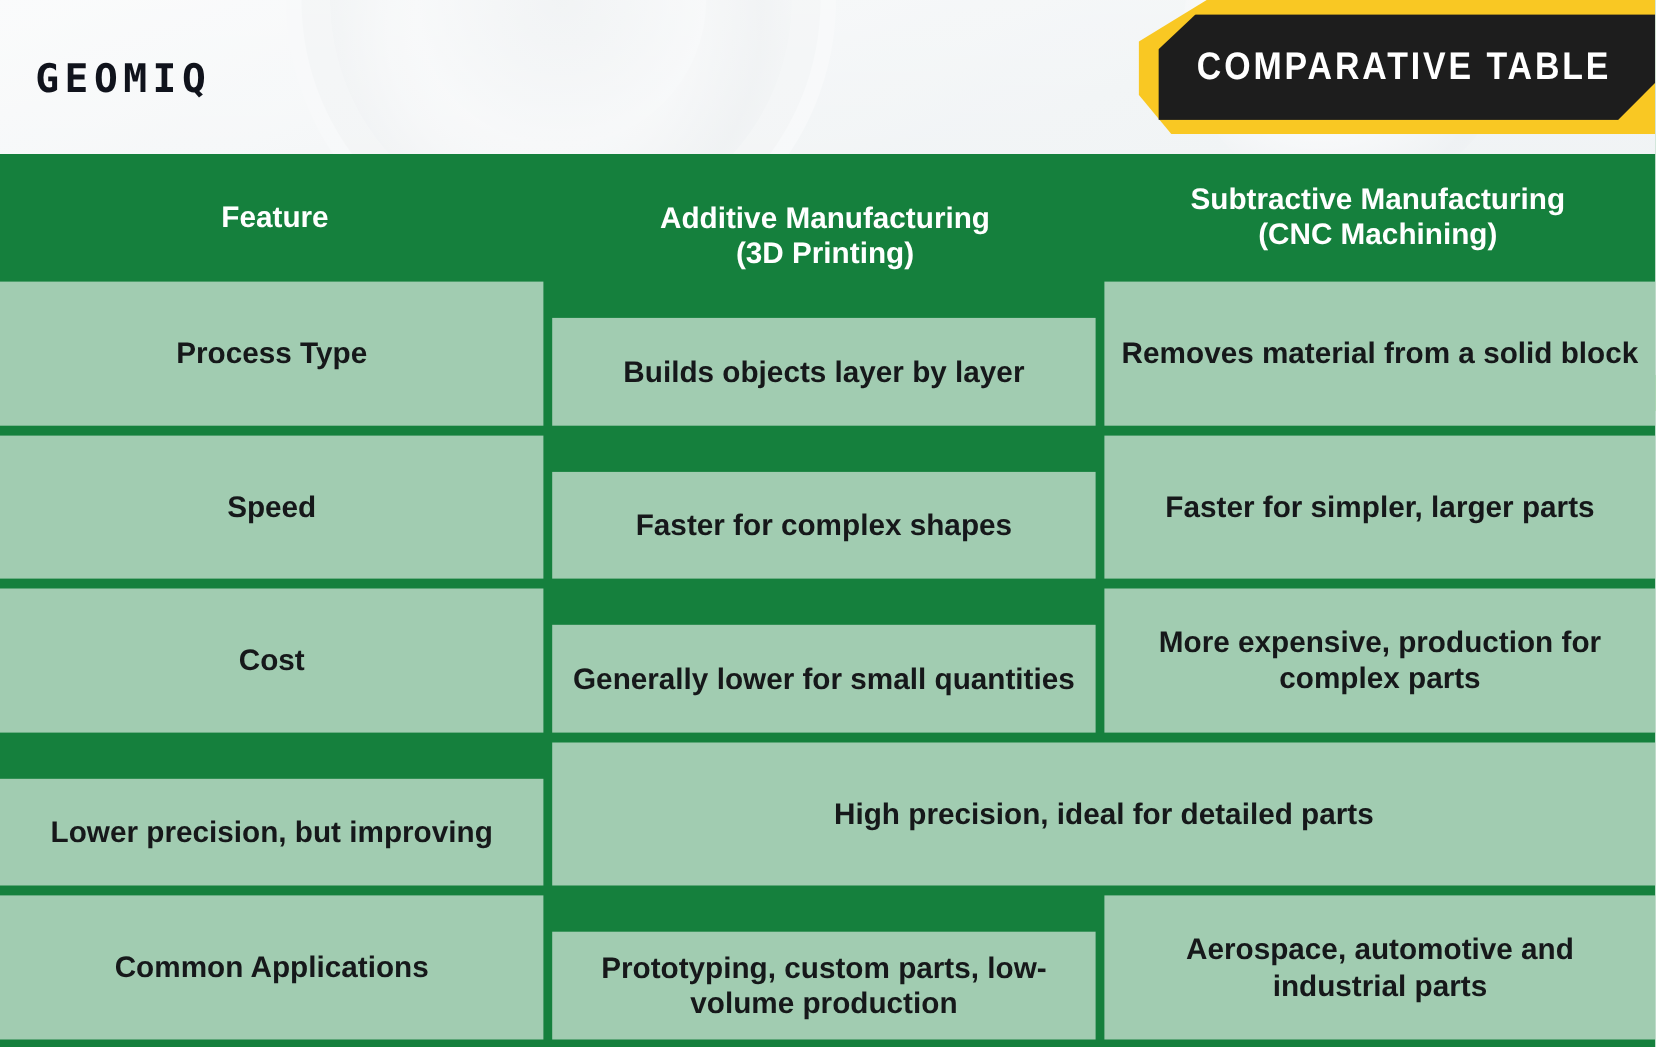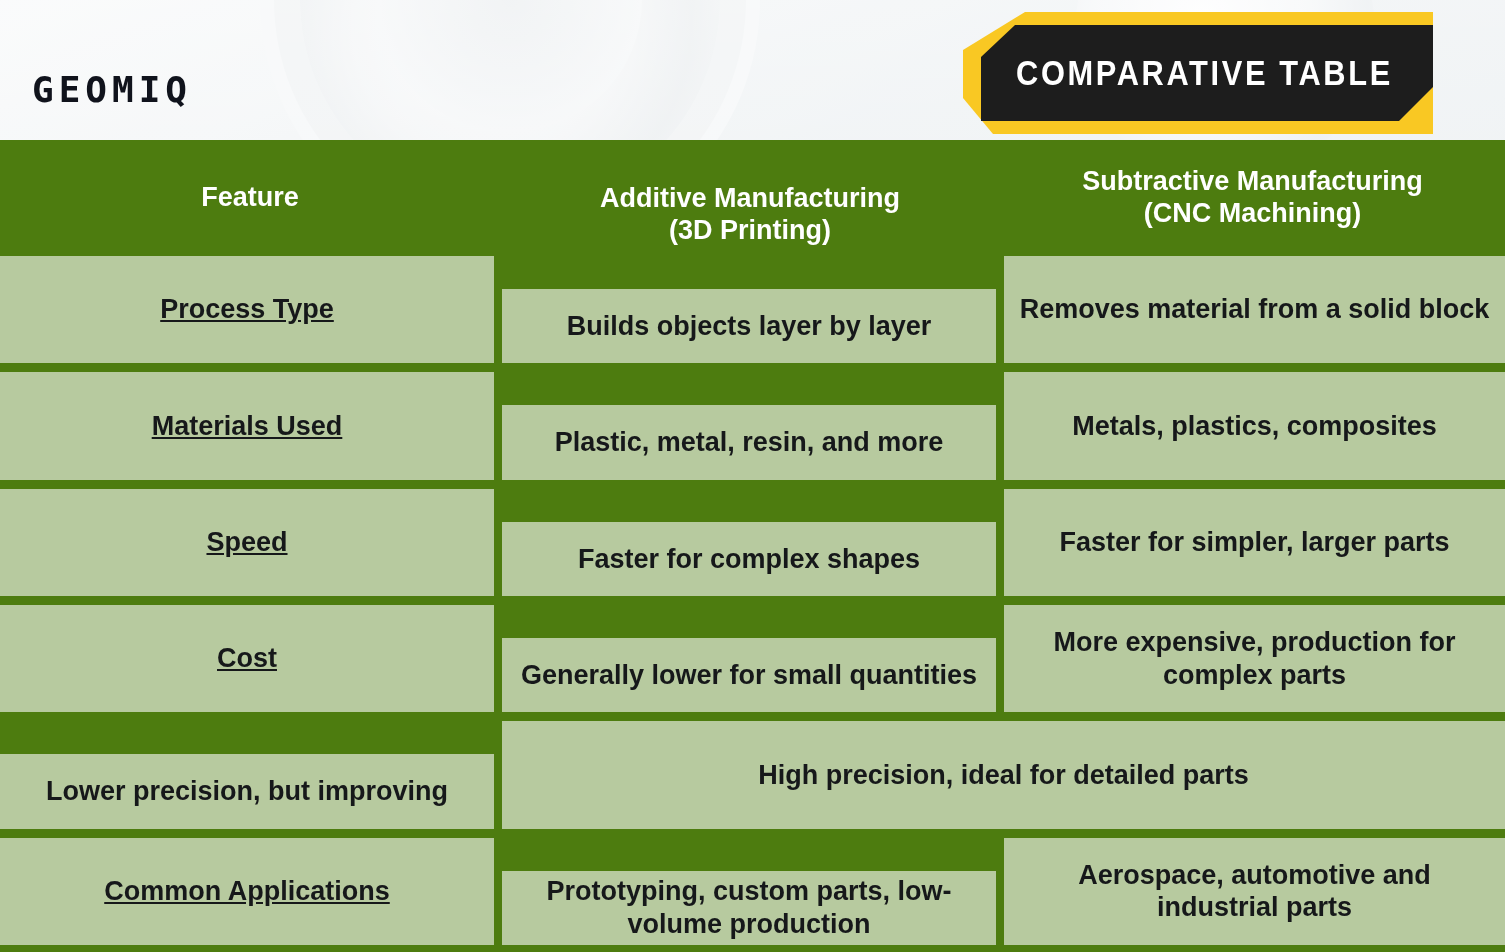--- a/index.html
+++ b/index.html
@@ -238,34 +238,34 @@
   
   .banner {
     position: absolute;
     left: 0; top: 0;
     width: 1505px;
     height: 140px;
   }
   .logo {
     position: absolute;
     left: 32px;
-    top: 72px;
+    top: 55px;
     font-family: "DejaVu Sans Mono", "Liberation Mono", monospace;
     font-size: 36px;
     font-weight: 700;
     letter-spacing: 5px;
     color: #10131c;
     line-height: 1;
   }
 
   .badge-wrap {
     position: absolute;
     right: 0;
-    top: 12px;
-    width: 542px;
+    top: 0;
+    width: 470px;
     height: 122px;
   }
   .badge-yellow {
     position: absolute;
     left: 0; top: 0;
     width: 470px;
     height: 122px;
     background: #f9c823;
     clip-path: polygon(62px 0, 470px 0, 470px 122px, 30px 122px, 0 86px, 0 38px);
   }
@@ -292,21 +292,21 @@
     padding-right: 6px;
   }
 
   
   .table {
     position: absolute;
     left: 0;
     top: 140px;
     width: 1505px;
     height: 812px;
-    background: #4d7c0f;
+    background: #15803d;
     display: flex;
     flex-direction: column;
   }
   .thead {
     display: flex;
     height: 116px;
     flex: 0 0 116px;
   }
   .thead .th {
     display: flex;
@@ -344,21 +344,21 @@
     justify-content: center;
     text-align: center;
     background: rgba(255,255,255,.60);
     color: #16181a;
     font-size: 27px;
     font-weight: 700;
     line-height: 1.2;
     padding: 4px 14px;
     box-sizing: border-box;
   }
-  .cell.col-a { flex: 0 0 494px; text-decoration: underline; }
+  .cell.col-a { flex: 0 0 494px; }
   .cell.col-b { flex: 0 0 494px; }
   .cell.col-c { flex: 1 1 auto; }
   .cell-text { display: block; max-width: 100%; }
 </style>
 </head>
 <body>
 
 <div id="page">
 
   <div class="bg-layer">
@@ -450,31 +450,20 @@
             <span class="cell-text">Process Type</span>
           </div>
         <div class="cell col-b">
             <span class="cell-text">Builds objects layer by layer</span>
           </div>
         <div class="cell col-c">
             <span class="cell-text">Removes material from a solid block</span>
           </div>
       </div>
 
-      <div class="trow">
-        <div class="cell col-a">
-            <span class="cell-text">Materials Used</span>
-          </div>
-        <div class="cell col-b">
-            <span class="cell-text">Plastic, metal, resin, and more</span>
-          </div>
-        <div class="cell col-c">
-            <span class="cell-text">Metals, plastics, composites</span>
-          </div>
-      </div>
 
       <div class="trow">
         <div class="cell col-a">
             <span class="cell-text">Speed</span>
           </div>
         <div class="cell col-b">
             <span class="cell-text">Faster for complex shapes</span>
           </div>
         <div class="cell col-c">
             <span class="cell-text">Faster for simpler, larger parts</span>

